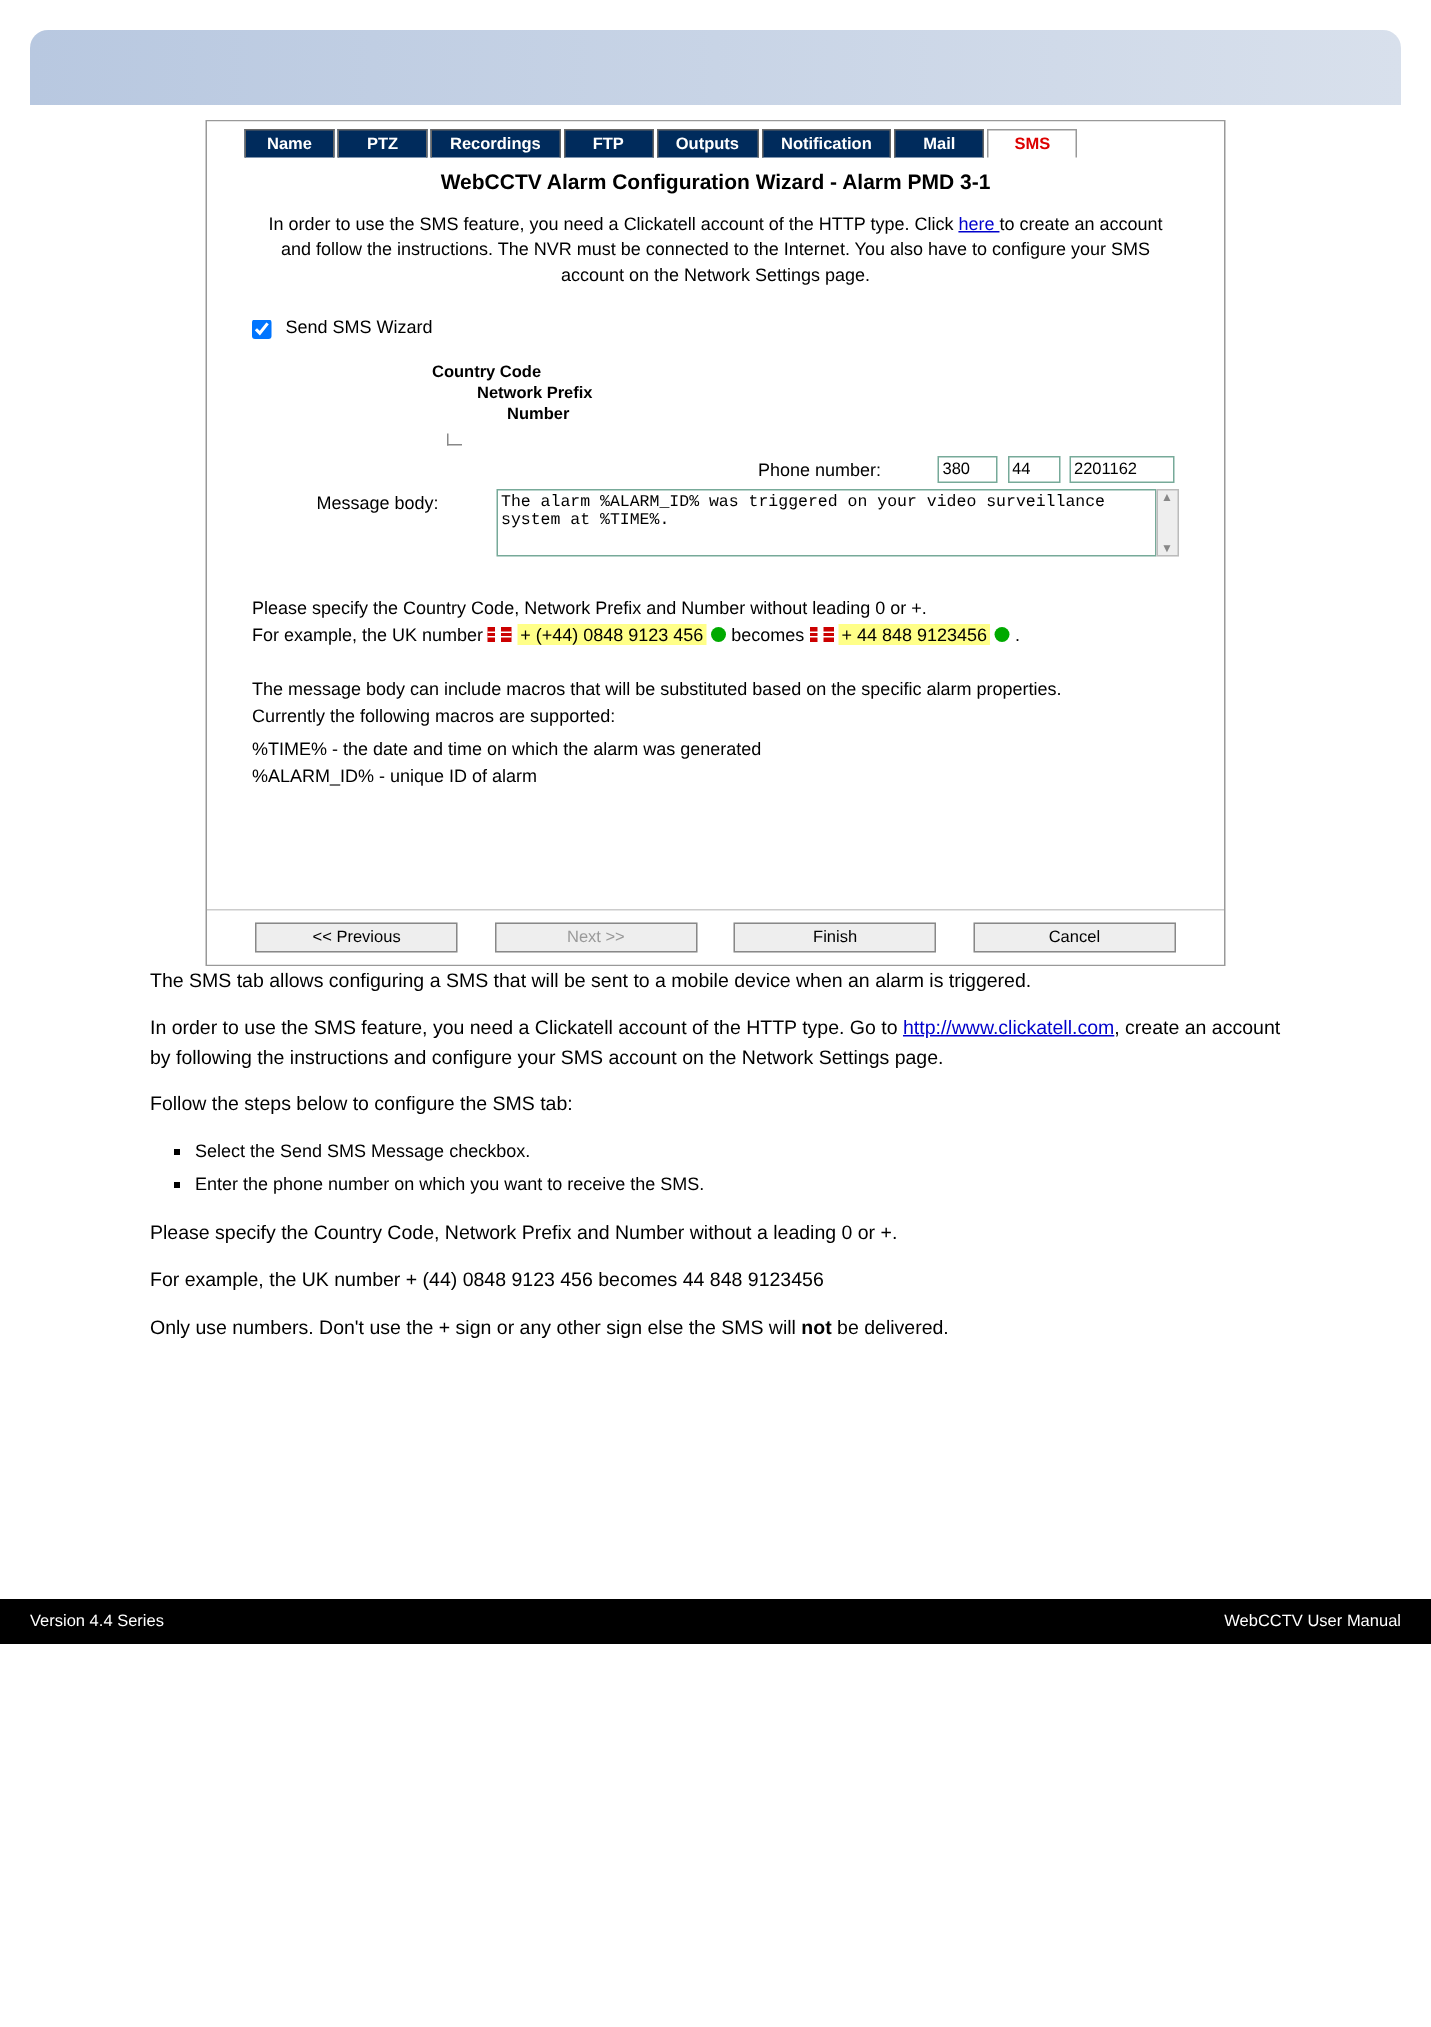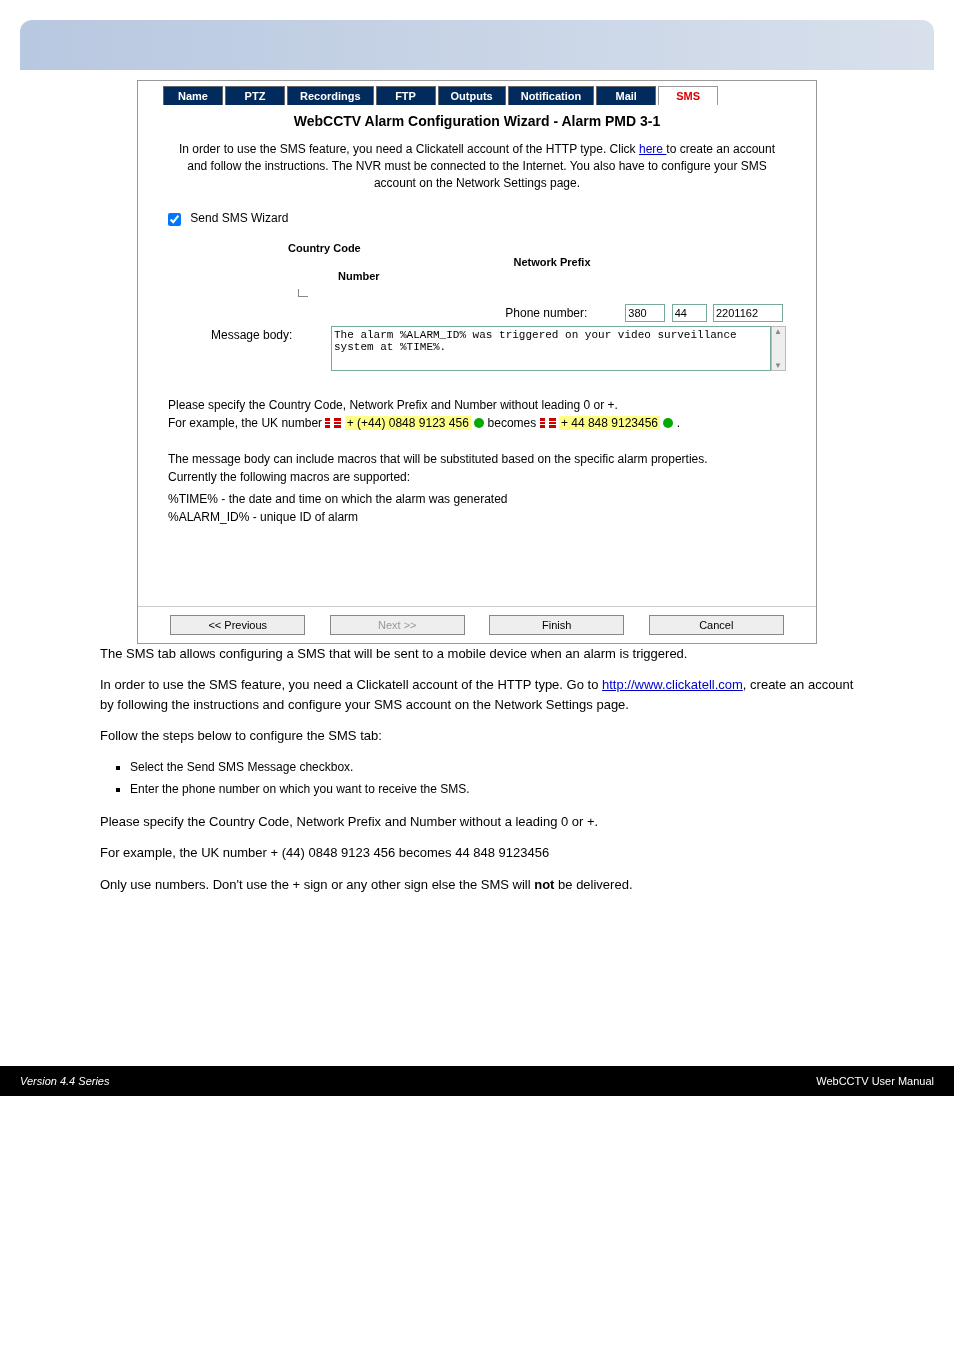--- a/index.html
+++ b/index.html
@@ -66,21 +66,21 @@
   .checkbox-row { margin: 5px 0 15px 0; }
   .checkbox-row input { margin-right: 6px; vertical-align: middle; }
   .labels-struct {
     margin-left: 120px;
     font-size: 11px;
     font-weight: bold;
     line-height: 1.3;
     margin-bottom: 2px;
   }
   .labels-struct .l1 { margin-left: 0; }
-  .labels-struct .l2 { margin-left: 30px; text-align: center; }
+  .labels-struct .l2 { margin-left: 30px; }
   .labels-struct .l3 { margin-left: 50px; }
   .bracket {
     border-left:1px solid #888;
     border-bottom:1px solid #888;
     width:10px;
     height:8px;
     display:inline-block;
     margin-left:130px;
   }
   .row { display: flex; align-items: flex-start; margin: 4px 0; justify-content: flex-end; }
@@ -193,21 +193,21 @@
     background:#000;
     height:30px;
     display:flex;
     justify-content:space-between;
     align-items:center;
     padding:0 20px;
     color:#fff;
     font-size:11px;
     margin-top:120px;
   }
-  .foot-black .left { font-style:italic; }
+  .foot-black .left { }
 </style>
 </head>
 <body>
 
 <div class="page-header"></div>
 
 <div class="content">
 
   <div class="screenshot">
     <div class="tabs">

